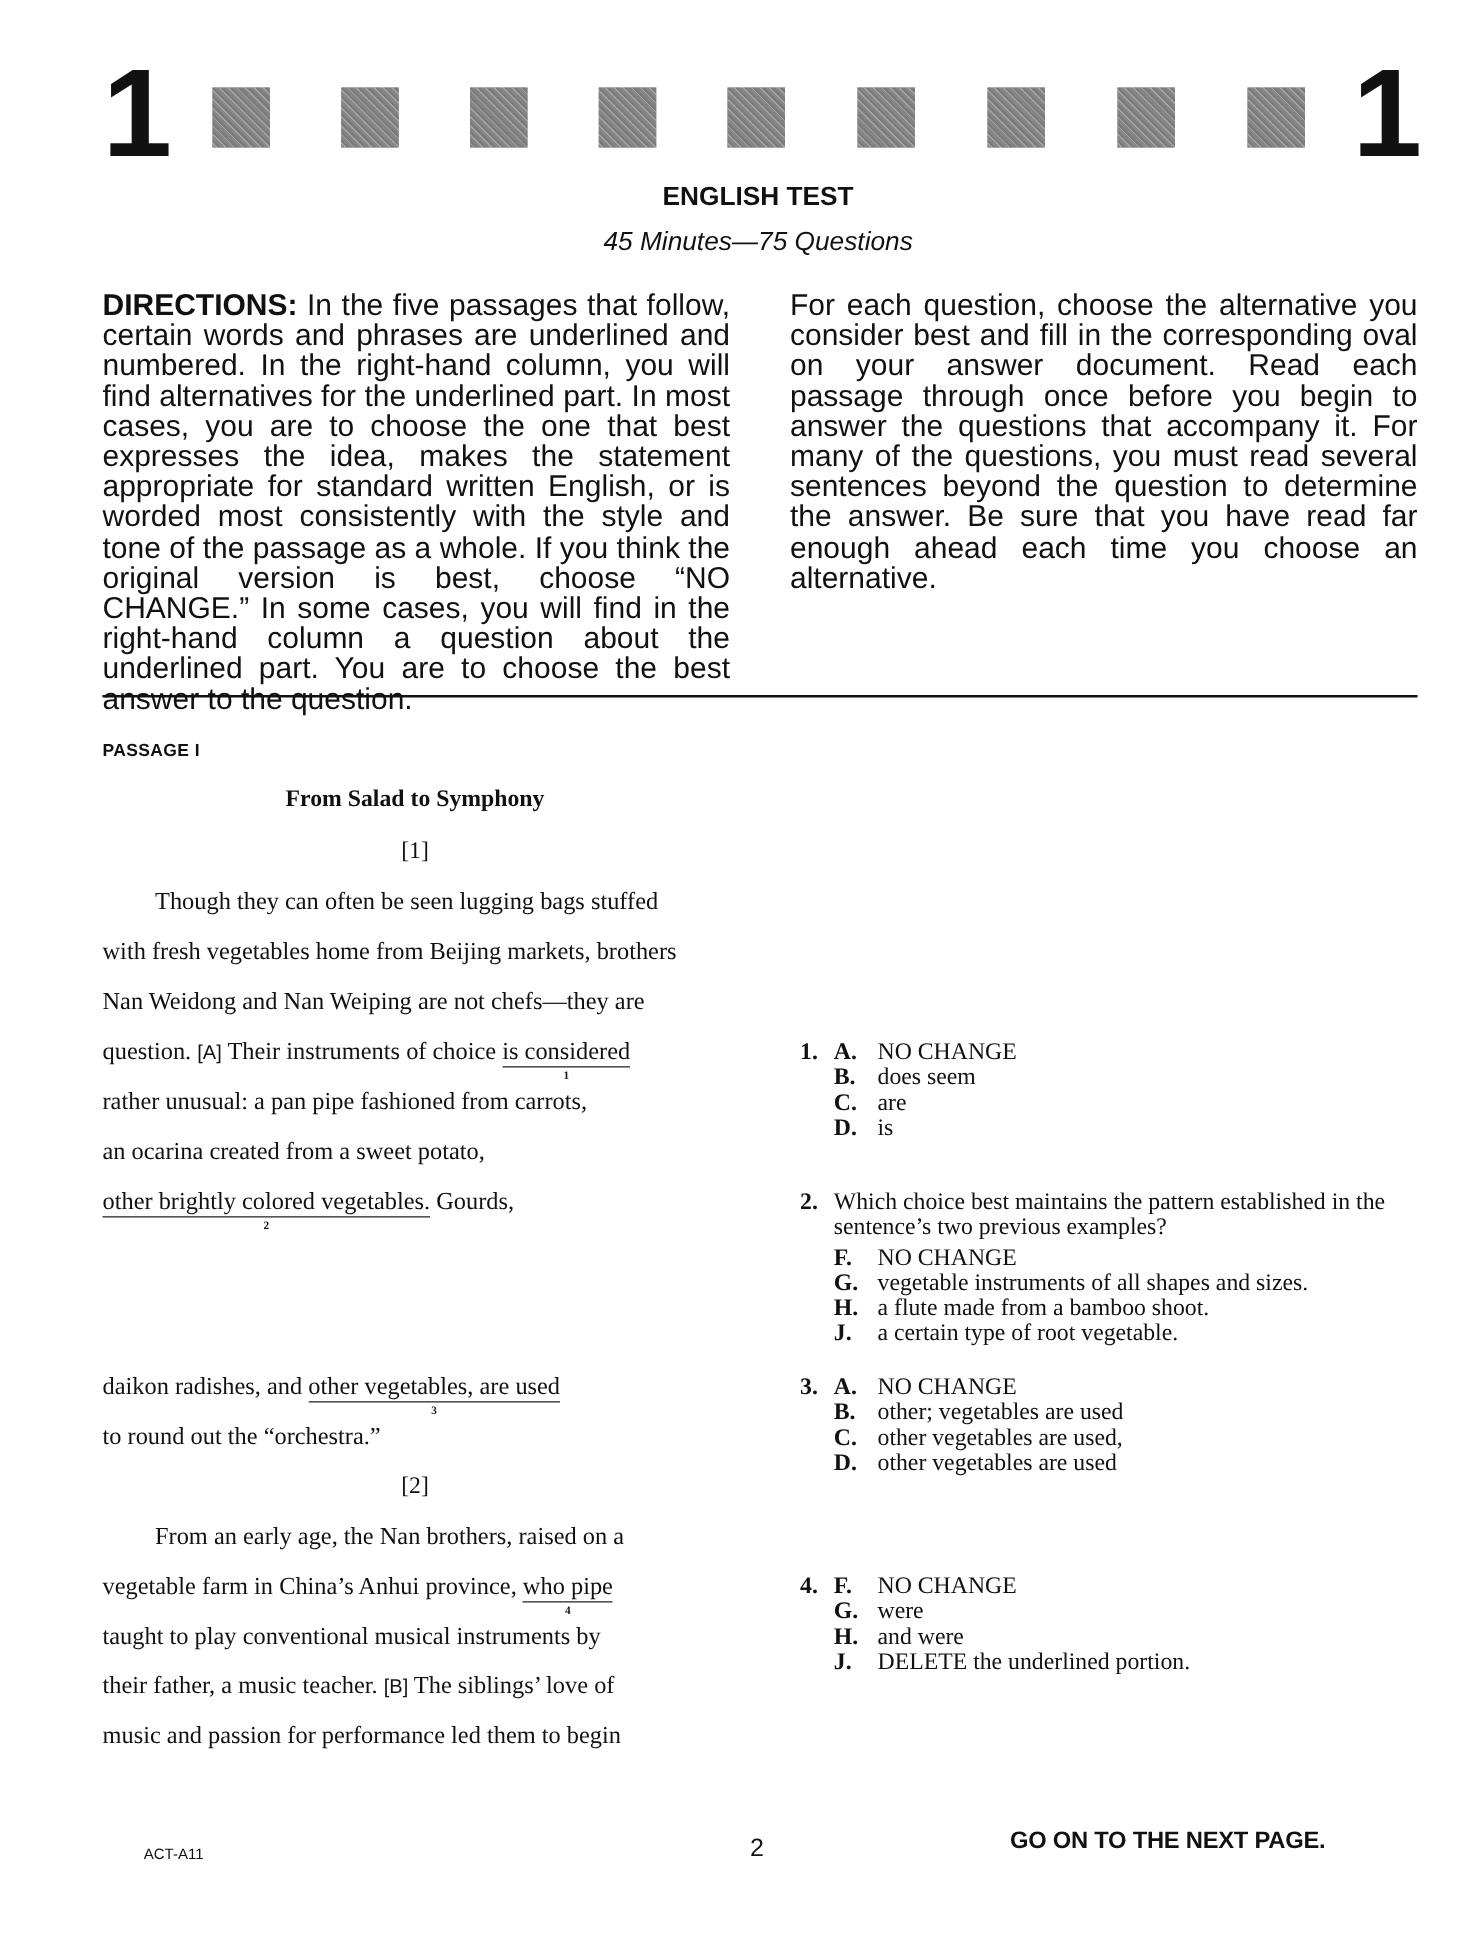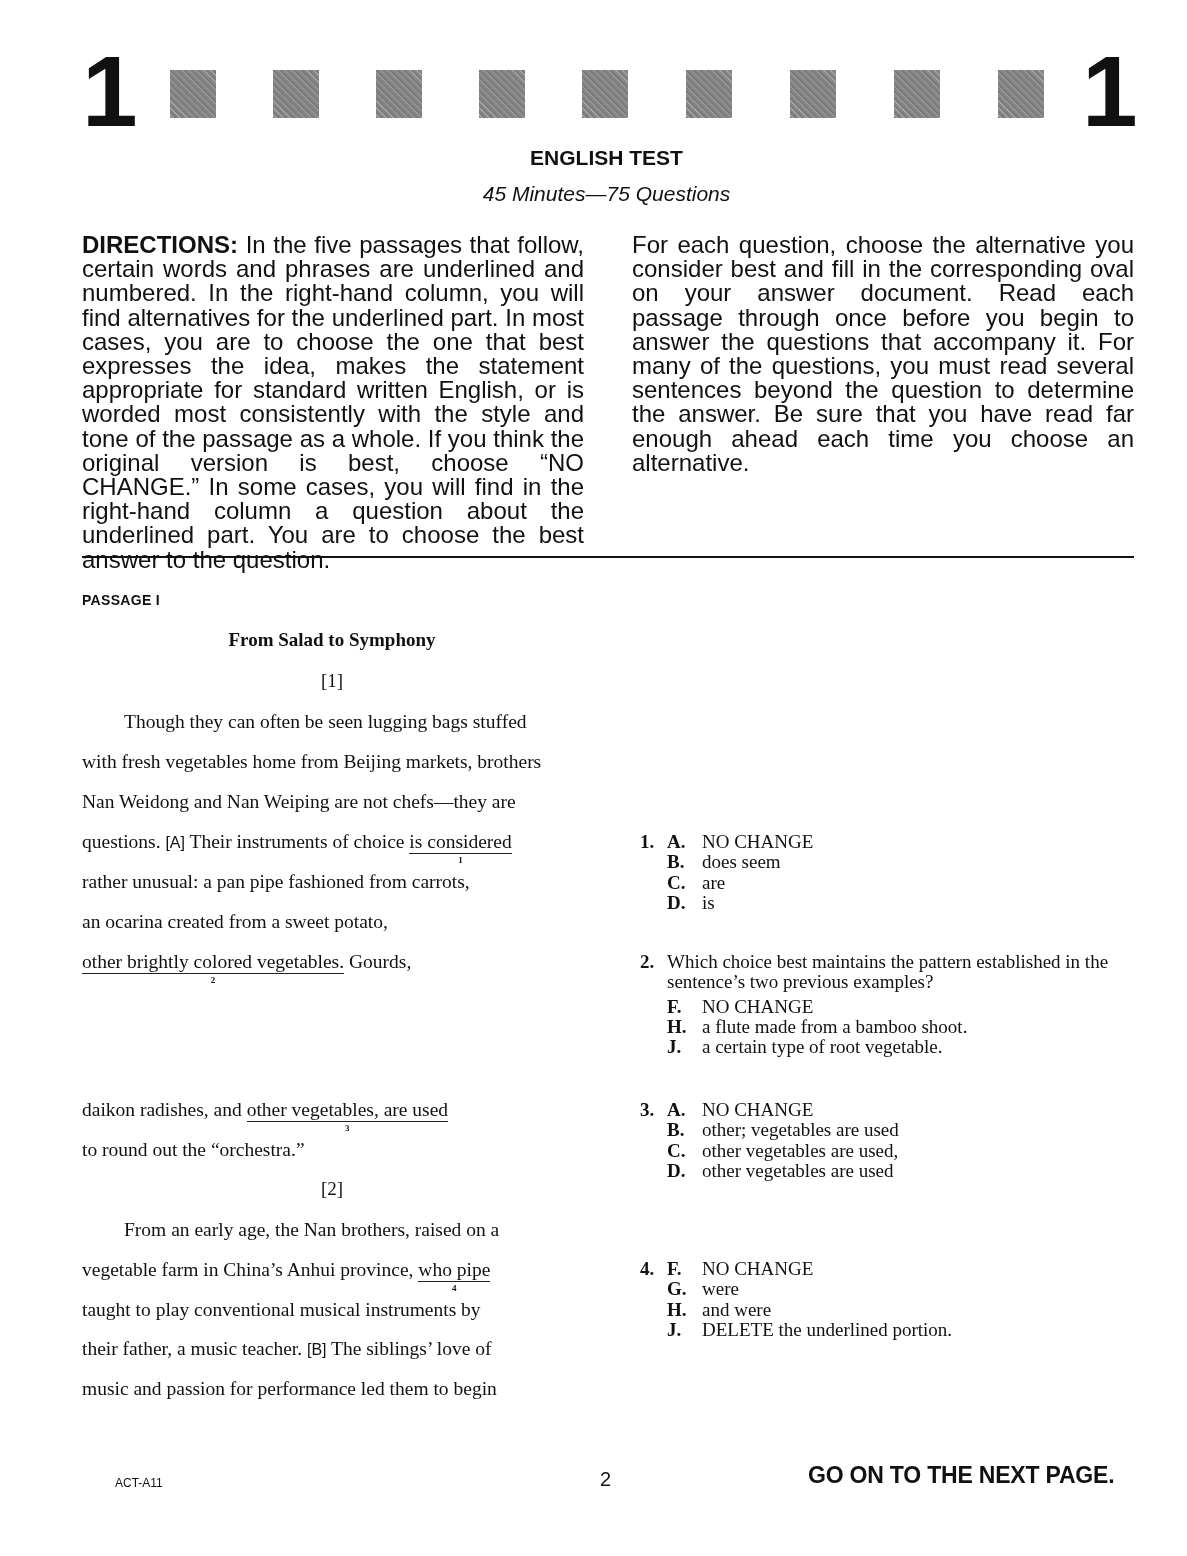--- a/index.html
+++ b/index.html
@@ -36,21 +36,21 @@
   .bl { font-family:"Liberation Sans", sans-serif; font-size:16px; }
 
   .q { position:absolute; left:640px; font-size:19px; line-height:20.3px; }
   .q .qnum { position:absolute; left:0; top:0; font-weight:bold; }
   .q .stem { margin-left:27px; width:470px; }
   .q .opt { margin-left:27px; position:relative; }
   .q .opt .let { font-weight:bold; display:inline-block; width:35px; }
 
   #footer-code { position:absolute; left:84px; top:1476px; font-size:12px;margin-left:31px; }
   #footer-page { position:absolute; left:600px; top:1468px; font-size:20px; }
-  #footer-next { position:absolute; left:808px; top:1462px; font-weight:bold; font-size:23px; letter-spacing:-.2px; }
+  #footer-next { position:absolute; left:808px; top:1462px; font-weight:bold; font-size:19px; letter-spacing:-.2px; }
 </style>
 </head>
 <body>
 
 <div id="num-left" class="big-num">1</div>
 <div class="sq-row">
   <div class="sq" style="left:0px"></div>
   <div class="sq" style="left:103px"></div>
   <div class="sq" style="left:206px"></div>
   <div class="sq" style="left:309px"></div>
@@ -72,21 +72,21 @@
 
 <div id="rule"></div>
 
 <div id="passage-label" class="sans">PASSAGE I</div>
 <div id="passage-title" class="serif">From Salad to Symphony</div>
 <div class="para-num serif" style="top:670px">[1]</div>
 
 <div class="line serif" style="top:710px;left:124px">Though they can often be seen lugging bags stuffed</div>
 <div class="line serif" style="top:750px">with fresh vegetables home from Beijing markets, brothers</div>
 <div class="line serif" style="top:790px">Nan Weidong and Nan Weiping are not chefs—they are</div>
-<div class="line serif" style="top:830px"><span>questions. </span><span class="bl">[A]</span><span> Their instruments of choice </span><span class="ul"><span>is considered</span><span class="qn">1</span></span></div>
+<div class="line serif" style="top:830px"><span>question. </span><span class="bl">[A]</span><span> Their instruments of choice </span><span class="ul"><span>is considered</span><span class="qn">1</span></span></div>
 <div class="line serif" style="top:870px">rather unusual: a pan pipe fashioned from carrots,</div>
 <div class="line serif" style="top:910px">an ocarina created from a sweet potato,</div>
 <div class="line serif" style="top:950px"><span class="ul"><span>other brightly colored vegetables.</span><span class="qn">2</span></span><span> Gourds,</span></div>
 <div class="line serif" style="top:1098px"><span>daikon radishes, and </span><span class="ul"><span>other vegetables, are used</span><span class="qn">3</span></span></div>
 <div class="line serif" style="top:1138px">to round out the “orchestra.”</div>
 <div class="para-num serif" style="top:1178px">[2]</div>
 <div class="line serif" style="top:1218px;left:124px">From an early age, the Nan brothers, raised on a</div>
 <div class="line serif" style="top:1258px"><span>vegetable farm in China’s Anhui province, </span><span class="ul"><span>who pipe</span><span class="qn">4</span></span></div>
 <div class="line serif" style="top:1298px">taught to play conventional musical instruments by</div>
 <div class="line serif" style="top:1337px"><span>their father, a music teacher. </span><span class="bl">[B]</span><span> The siblings’ love of</span></div>
@@ -98,20 +98,21 @@
   <div class="opt"><span class="let">B.</span><span>does seem</span></div>
   <div class="opt"><span class="let">C.</span><span>are</span></div>
   <div class="opt"><span class="let">D.</span><span>is</span></div>
 </div>
 
 <div class="q serif" style="top:952px">
   <span class="qnum">2.</span>
   <div class="stem">Which choice best maintains the pattern established in the sentence’s two previous examples?</div>
   <div style="height:4px"></div>
   <div class="opt"><span class="let">F.</span><span>NO CHANGE</span></div>
+  <div class="opt"><span class="let">G.</span><span>vegetable instruments of all shapes and sizes.</span></div>
   <div class="opt"><span class="let">H.</span><span>a flute made from a bamboo shoot.</span></div>
   <div class="opt"><span class="let">J.</span><span>a certain type of root vegetable.</span></div>
 </div>
 
 <div class="q serif" style="top:1100px">
   <span class="qnum">3.</span>
   <div class="opt"><span class="let">A.</span><span>NO CHANGE</span></div>
   <div class="opt"><span class="let">B.</span><span>other; vegetables are used</span></div>
   <div class="opt"><span class="let">C.</span><span>other vegetables are used,</span></div>
   <div class="opt"><span class="let">D.</span><span>other vegetables are used</span></div>

